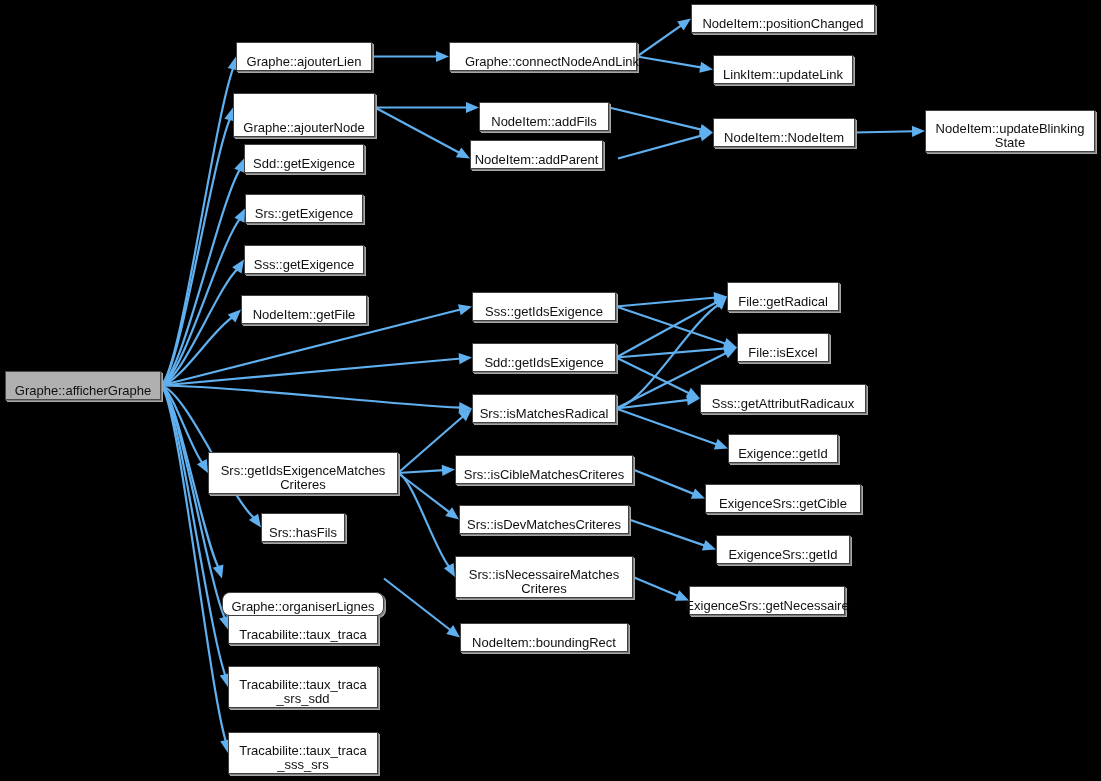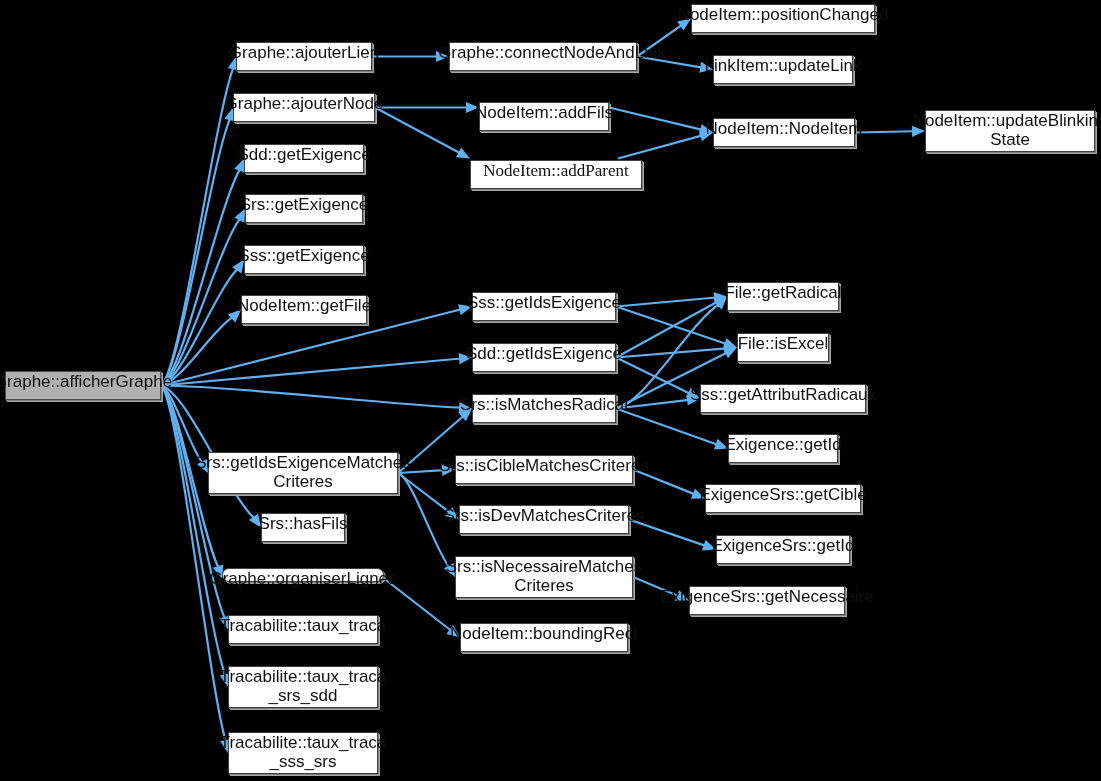--- a/index.html
+++ b/index.html
@@ -4,23 +4,23 @@
 <style>
   html,body{margin:0;padding:0;background:#000;}
   #stage{position:relative;width:1101px;height:781px;background:#000;overflow:hidden;}
   svg#edges{position:absolute;left:0;top:0;width:1101px;height:781px;}
   .node{
     position:absolute;
     box-sizing:border-box;
     background:#ffffff;
     border:1px solid #404040;
     box-shadow:1px 1px 0 0 #808080, 2px 2px 0 0 #a8a8a8;
-    display:flex;align-items:flex-start;justify-content:center;
+    display:flex;align-items:flex-end;justify-content:center;
     font-family:"Liberation Sans","DejaVu Sans",sans-serif;
-    font-size:17px;
+    font-size:13px;
     color:#101010;
     line-height:1.12;
     text-align:center;
     white-space:pre-line;
     letter-spacing:0px;
   }
   .node.root{background:#b0b0b0;border-color:#4a4a4a;}
   .node span{display:block;padding:0 4px;}
 </style>
 </head>
@@ -185,37 +185,37 @@
         <polygon points="689,600.5 679.1796388567183,590.3058591820829 674.8457705587442,600.6333751261914" fill="#60b0f0"></polygon>
       </g>
       <g>
         <path d="M 384 578.5 L 451.31097302327174 630.754571162803" fill="none" stroke="#60b0f0" stroke-width="2.2"></path>
         <polygon points="460,637.5 453.1651864355305,625.1046249133419 446.29711343765723,633.951634198738" fill="#60b0f0"></polygon>
       </g>
     </svg>
   <div id="nodes">
       <div class="node root" style="left: 5px; top: 371px; width: 156px; height: 29px;"><span>Graphe::afficherGraphe</span></div>
       <div class="node" style="left: 236px; top: 42px; width: 136px; height: 29px;"><span>Graphe::ajouterLien</span></div>
-      <div class="node" style="left: 233px; top: 93px; width: 142px; height: 29px;"><span>Graphe::ajouterNode</span></div>
+      <div class="node" style="left: 233px; top: 93px; width: 142px; height: 44px;"><span>Graphe::ajouterNode</span></div>
       <div class="node" style="left: 244px; top: 144px; width: 120px; height: 29px;"><span>Sdd::getExigence</span></div>
       <div class="node" style="left: 245px; top: 194px; width: 118px; height: 29px;"><span>Srs::getExigence</span></div>
       <div class="node" style="left: 244px; top: 245px; width: 120px; height: 29px;"><span>Sss::getExigence</span></div>
       <div class="node" style="left: 241px; top: 295px; width: 126px; height: 29px;"><span>NodeItem::getFile</span></div>
       <div class="node" style="left: 208px; top: 452px; width: 190px; height: 42px;"><span>Srs::getIdsExigenceMatches
 Criteres</span></div>
       <div class="node" style="left: 261px; top: 513px; width: 84px; height: 29px;"><span>Srs::hasFils</span></div>
-      <div class="node" style="left: 222px; top: 568px; width: 162px; height: 14px; border-radius: 8px;"><span>Graphe::organiserLignes</span></div>
+      <div class="node" style="left: 222px; top: 592px; width: 162px; height: 24px; border-radius: 8px;"><span>Graphe::organiserLignes</span></div>
       <div class="node" style="left: 228px; top: 615px; width: 150px; height: 29px;"><span>Tracabilite::taux_traca</span></div>
       <div class="node" style="left: 228px; top: 666px; width: 150px; height: 42px;"><span>Tracabilite::taux_traca
 _srs_sdd</span></div>
       <div class="node" style="left: 228px; top: 732px; width: 150px; height: 42px;"><span>Tracabilite::taux_traca
 _sss_srs</span></div>
       <div class="node" style="left: 449px; top: 42px; width: 188px; height: 29px; padding-left: 18px;"><span>Graphe::connectNodeAndLink</span></div>
       <div class="node" style="left: 479px; top: 102px; width: 130px; height: 29px;"><span>NodeItem::addFils</span></div>
-      <div class="node" style="left: 470px; top: 160px; width: 172px; height: 29px; font-family: Liberation Serif, serif;"><span>NodeItem::addParent</span></div>
+      <div class="node" style="left: 470px; top: 140px; width: 133px; height: 29px;"><span>NodeItem::addParent</span></div>
       <div class="node" style="left: 472px; top: 292px; width: 144px; height: 29px;"><span>Sss::getIdsExigence</span></div>
       <div class="node" style="left: 472px; top: 343px; width: 144px; height: 29px;"><span>Sdd::getIdsExigence</span></div>
       <div class="node" style="left: 472px; top: 394px; width: 144px; height: 29px;"><span>Srs::isMatchesRadical</span></div>
       <div class="node" style="left: 455px; top: 455px; width: 178px; height: 29px;"><span>Srs::isCibleMatchesCriteres</span></div>
       <div class="node" style="left: 459px; top: 505px; width: 170px; height: 29px;"><span>Srs::isDevMatchesCriteres</span></div>
       <div class="node" style="left: 455px; top: 556px; width: 178px; height: 42px;"><span>Srs::isNecessaireMatches
 Criteres</span></div>
       <div class="node" style="left: 460px; top: 623px; width: 168px; height: 29px;"><span>NodeItem::boundingRect</span></div>
       <div class="node" style="left: 691px; top: 4px; width: 184px; height: 29px;"><span>NodeItem::positionChanged</span></div>
       <div class="node" style="left: 713px; top: 55px; width: 140px; height: 29px;"><span>LinkItem::updateLink</span></div>

